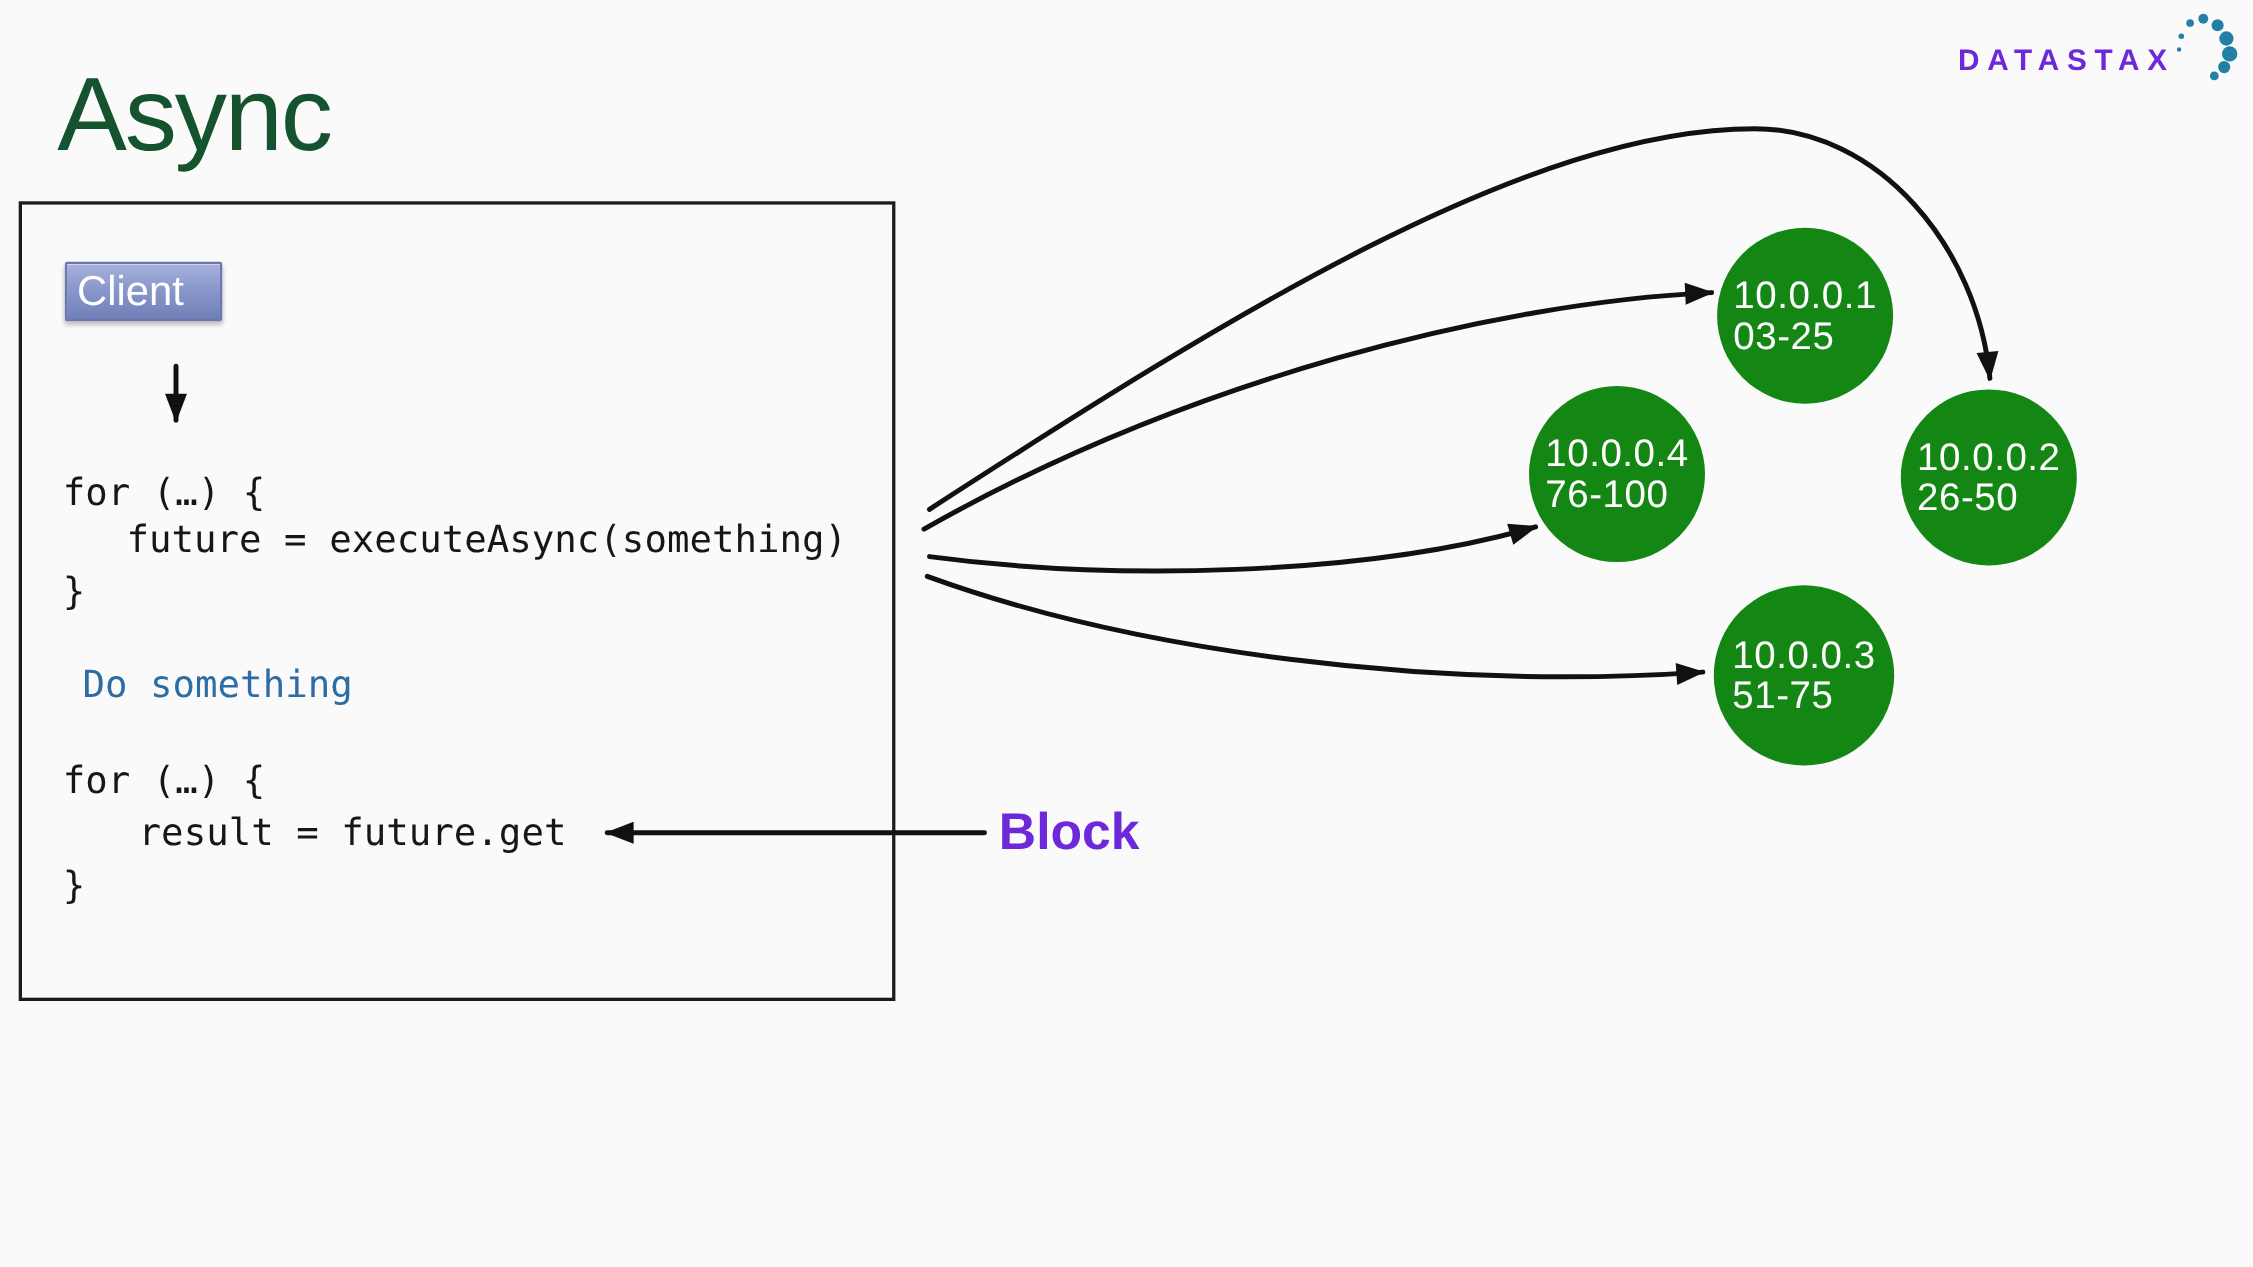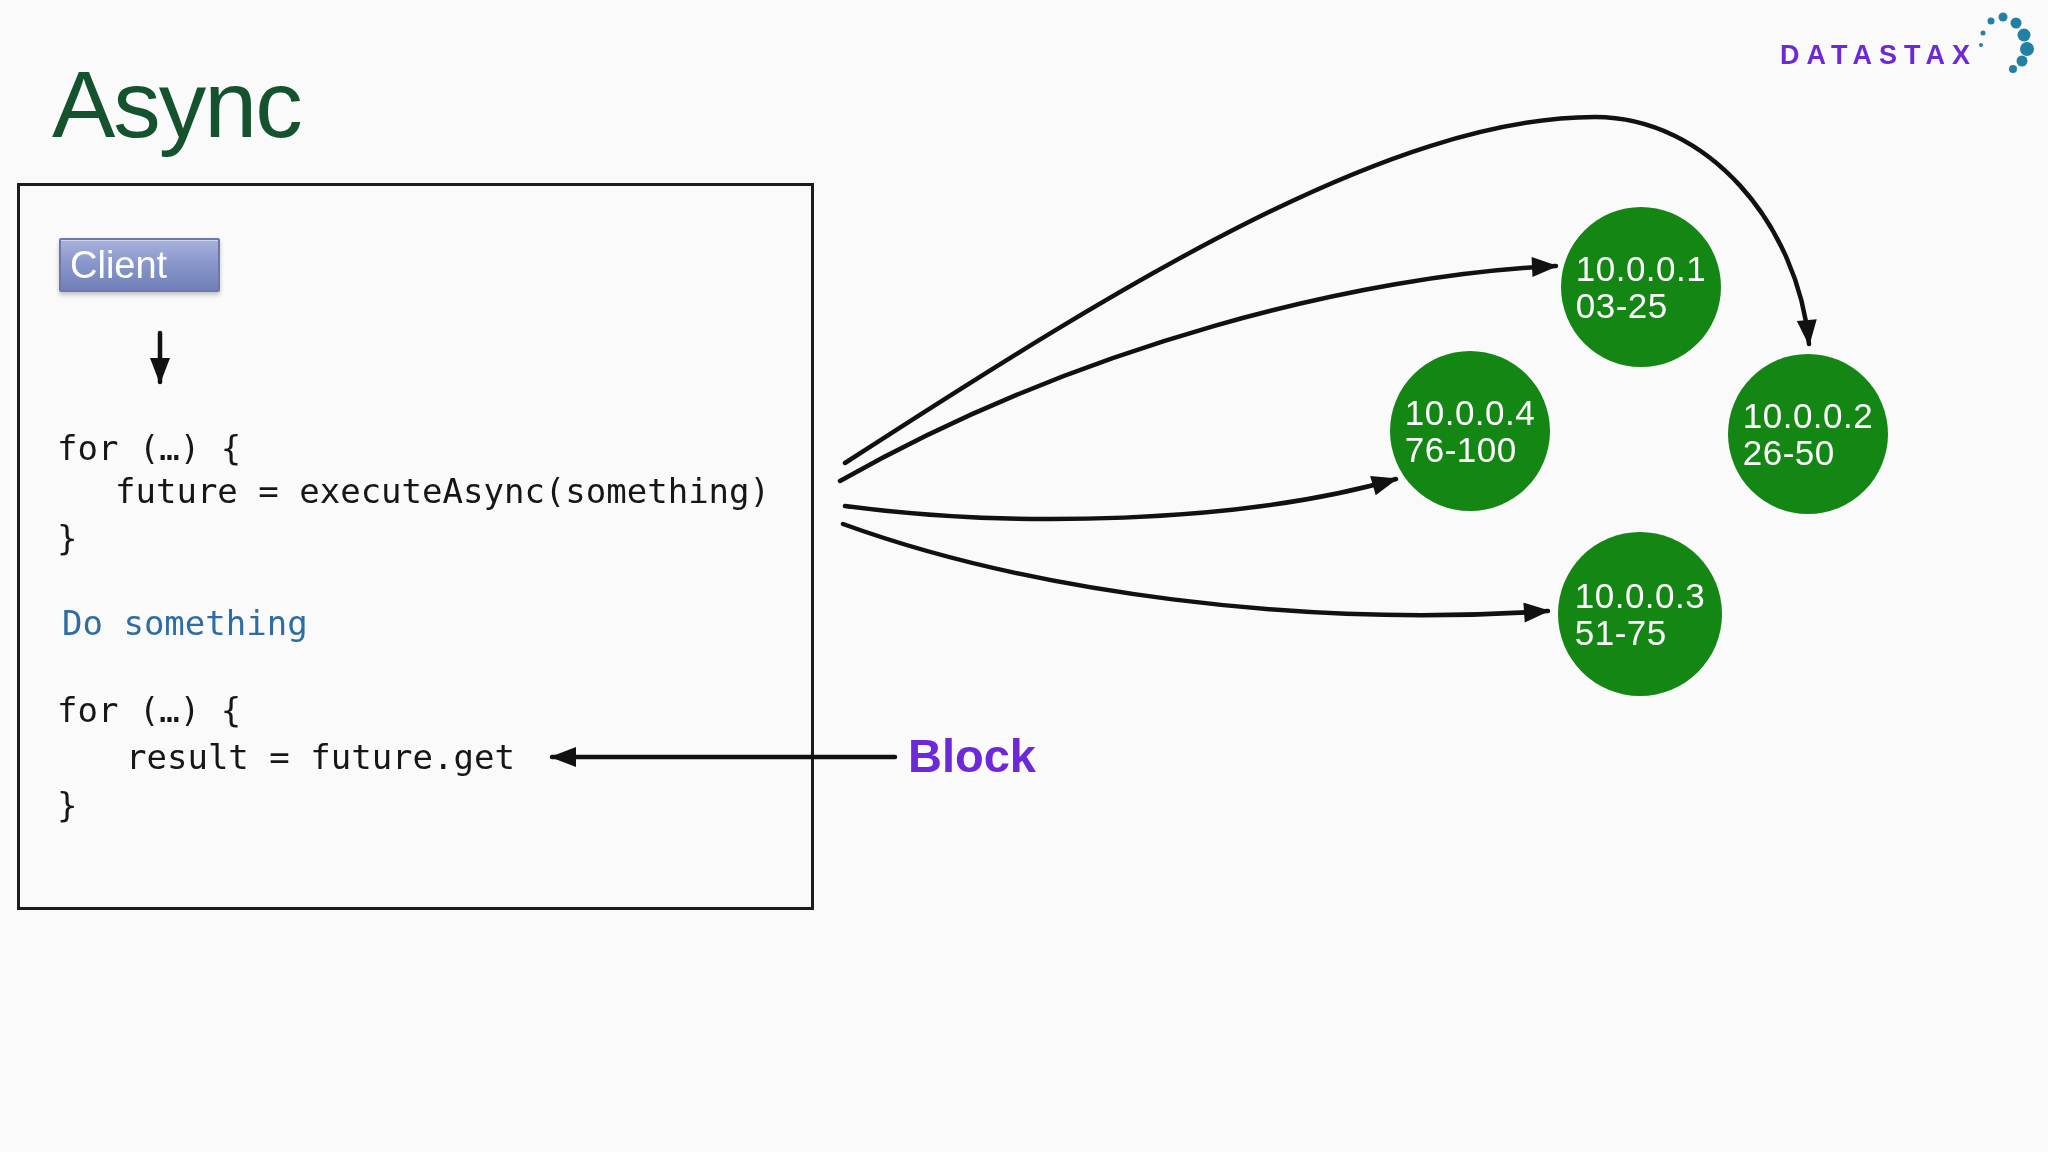--- a/index.html
+++ b/index.html
@@ -20,21 +20,21 @@
   .logo-text{
     font-size:27px;font-weight:700;letter-spacing:7px;color:#6d28d9;
   }
   .logo-dots{position:absolute;left:195px;top:-30px;width:60px;height:68px;}
   
   .client-box{
     position:absolute;left:17px;top:183px;width:797px;height:727px;
     border:3px solid #1c1c1c;background:transparent;box-sizing:border-box;
   }
   .client-btn{
-    position:absolute;left:59px;top:238px;width:161px;height:54px;
+    position:absolute;left:59px;top:238px;width:143px;height:54px;
     background:linear-gradient(180deg,#a8b2dd 0%,#8997cb 45%,#7080b8 100%);
     border:2px solid #6b77ae;border-radius:2px;box-sizing:border-box;
     box-shadow:0 3px 4px rgba(0,0,0,.22), inset 0 1px 0 rgba(255,255,255,.45);
     color:#ffffff;font-size:38px;font-weight:400;
     display:flex;align-items:center;padding-left:9px;line-height:1;
   }
   .code{
     position:absolute;
     font-family:"DejaVu Sans Mono","Liberation Mono",monospace;
     font-size:34px;line-height:46px;color:#161616;white-space:pre;
@@ -78,21 +78,21 @@
 
 <div class="client-box"></div>
 <div class="client-btn">
   <span>Client</span>
 </div>
 
 <div class="code" style="left:57px;top:425px;">for (…) {</div>
 <div class="code" style="left:115px;top:468px;">future = executeAsync(something)</div>
 <div class="code" style="left:57px;top:515px;">}</div>
 
-<div class="code note" style="left:62px;top:600px;">Do something</div>
+<div class="code note" style="left:75px;top:600px;">Do something</div>
 
 <div class="code" style="left:57px;top:687px;">for (…) {</div>
 <div class="code" style="left:126px;top:734px;">result = future.get</div>
 <div class="code" style="left:57px;top:782px;">}</div>
 
 <div class="block-label">Block</div>
 
 <div class="node" style="left:1561px;top:207px;width:160px;height:160px;">
   <div class="lines">
     <div>10.0.0.1</div>

